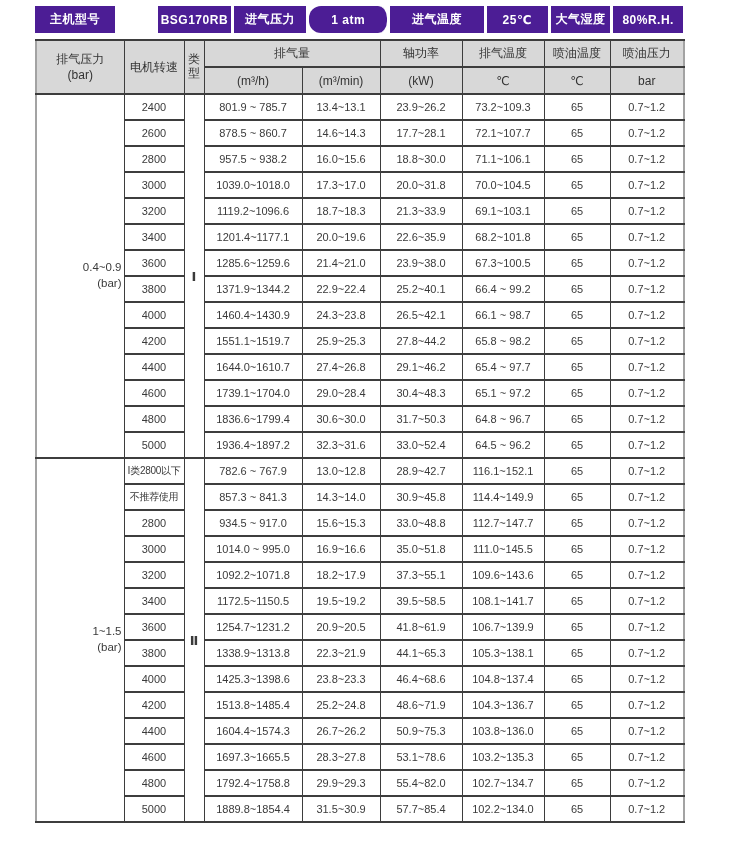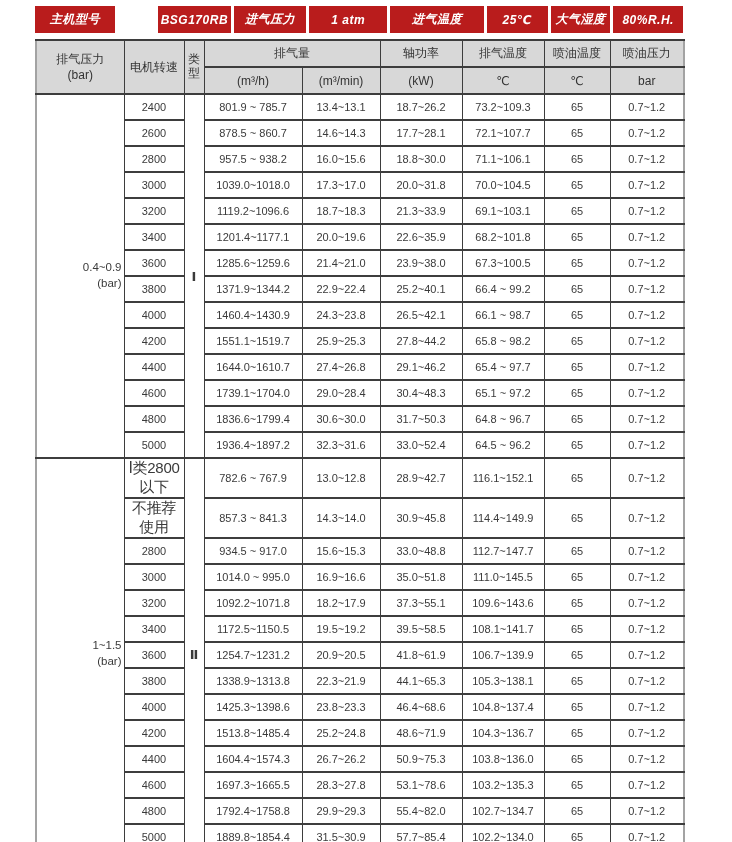--- a/index.html
+++ b/index.html
@@ -9,30 +9,30 @@
     color: #3a3a3a;
   }
   .page { position: relative; width: 732px; height: 842px; background: #fff; }
 
   
   .spec-bar {
     position: absolute; left: 35px; top: 6px; width: 648px; height: 27px;
     display: flex;
   }
   .bar-cell {
-    background: #b91c1c; color: #ffffff; font-weight: bold; font-size: 12px;
+    background: #4c1d95; color: #ffffff; font-weight: bold; font-size: 12px;
     display: flex; align-items: center; justify-content: center;
     box-sizing: border-box; border-right: 3px solid #ffffff;
-    letter-spacing: 0.5px; white-space: nowrap; font-style: italic;
+    letter-spacing: 0.5px; white-space: nowrap;
   }
   .bar-cell:last-child { border-right: none; }
   .bar-cell:nth-child(1) { width: 88px; }
   .bar-cell:nth-child(2) { width: 80px; margin-left: 40px; }
   .bar-cell:nth-child(3) { width: 80px; }
-  .bar-cell:nth-child(4) { width: 86px; }
+  .bar-cell:nth-child(4) { width: 86px; border-radius: 12px; }
   .bar-cell:nth-child(5) { width: 102px; }
   .bar-cell:nth-child(6) { width: 68px; }
   .bar-cell:nth-child(7) { width: 66px; }
   .bar-cell:nth-child(8) { width: 74px; }
 
   
   table.spec-table {
     position: absolute; left: 35px; top: 39px; width: 648px;
     border-collapse: collapse; table-layout: fixed;
     border: 2px solid #a3a3a3;
@@ -45,21 +45,21 @@
   }
   .spec-table th {
     background: #d8d8d8; font-weight: normal;
     font-size: 12px; height: 25px; color: #333333;
   }
   .spec-table td { background: #ffffff; font-size: 11px; height: 24px; }
   .pre { white-space: pre-line; line-height: 1.35; }
   .type-head { font-size: 11px; line-height: 1.15; }
   td.type { font-weight: bold; font-size: 13px; }
   td.pressure { font-size: 11.5px; text-align: right; }
-  td.small { font-size: 15px; letter-spacing: -0.3px; }
+  td.small { font-size: 10px; letter-spacing: -0.3px; }
 </style>
 </head>
 <body>
 
 <div class="page">
 
   <div class="spec-bar">
       <div class="bar-cell">主机型号</div>
       <div class="bar-cell">BSG170RB</div>
       <div class="bar-cell">进气压力</div>
@@ -105,21 +105,21 @@
       </tr>
     </thead>
     <tbody>
         <tr>
           <td class="pre pressure" rowspan="14">0.4~0.9
 (bar)</td>
           <td>2400</td>
           <td class="type" rowspan="14">Ⅰ</td>
           <td>801.9 ~ 785.7</td>
           <td>13.4~13.1</td>
-          <td>18.7~26.2</td>
+          <td>23.9~26.2</td>
           <td>73.2~109.3</td>
           <td>65</td>
           <td>0.7~1.2</td>
         </tr>
         <tr>
           <td>2600</td>
           <td>878.5 ~ 860.7</td>
           <td>14.6~14.3</td>
           <td>17.7~28.1</td>
           <td>72.1~107.7</td>

